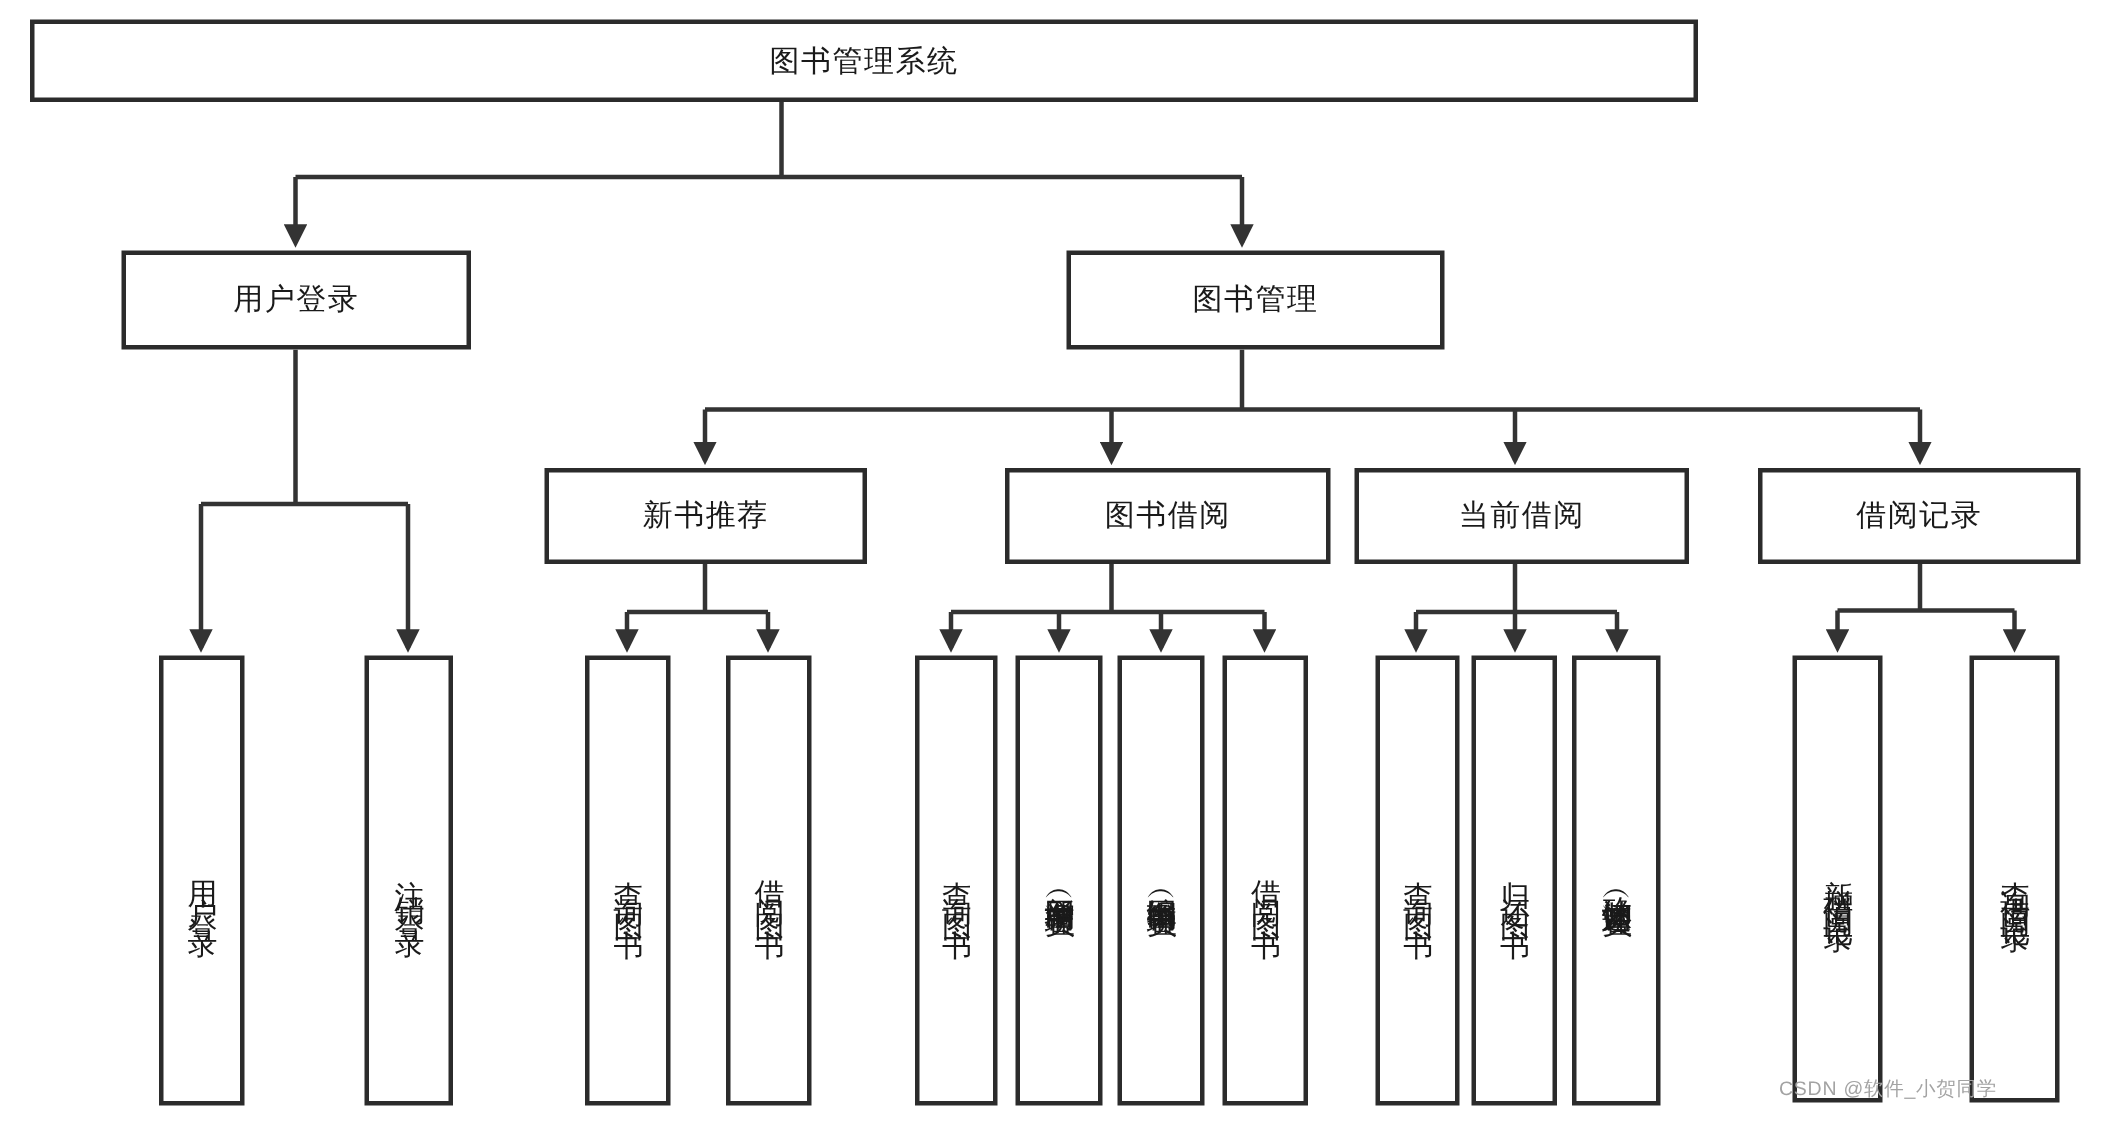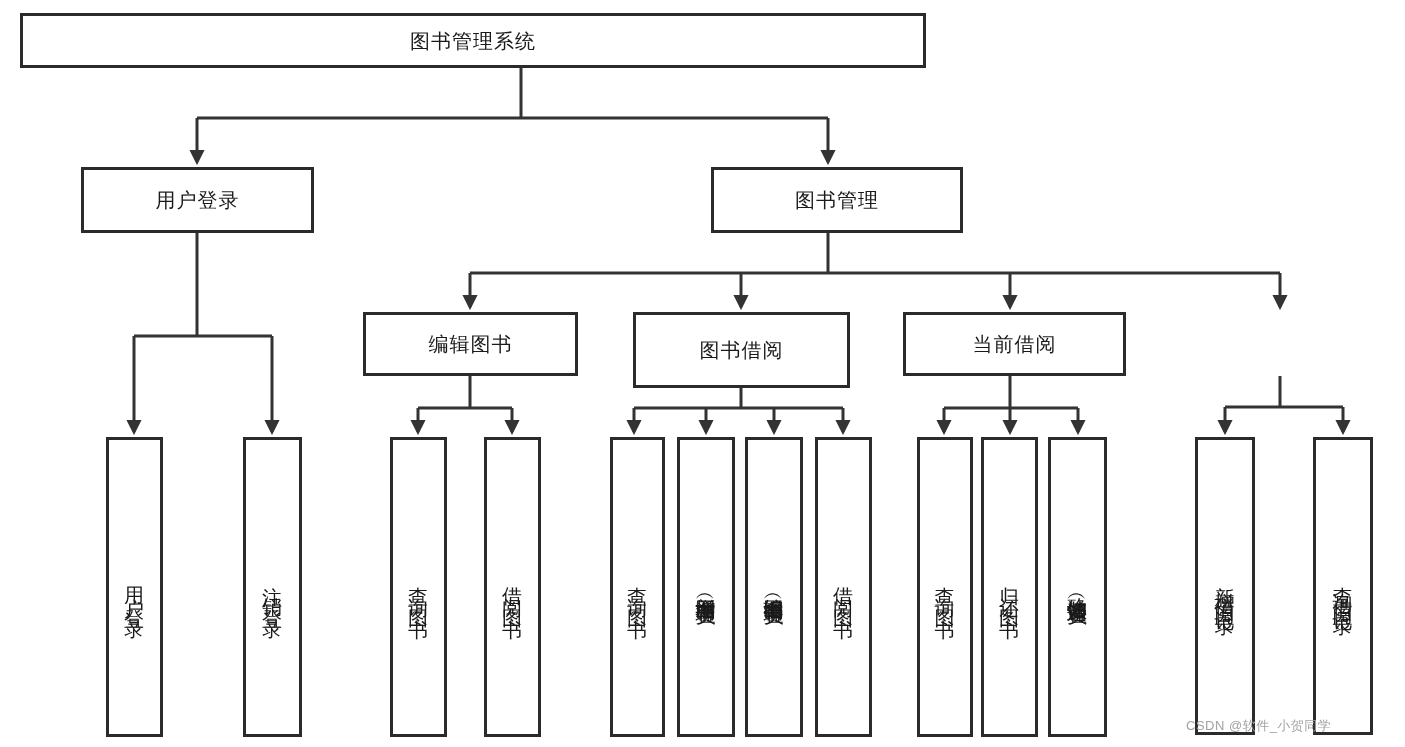--- a/index.html
+++ b/index.html
@@ -91,39 +91,42 @@
       <line x1="944" y1="408" x2="944" y2="432" marker-end="url(#arrow)"></line>
       <line x1="1010" y1="408" x2="1010" y2="432" marker-end="url(#arrow)"></line>
       <line x1="1078" y1="408" x2="1078" y2="432" marker-end="url(#arrow)"></line>
 
       <path d="M1280 376 V407 M1225 407 H1343"></path>
       <line x1="1225" y1="407" x2="1225" y2="432" marker-end="url(#arrow)"></line>
       <line x1="1343" y1="407" x2="1343" y2="432" marker-end="url(#arrow)"></line>
     </g>
   </svg>
 
-  <div class="node h" style="left:20px;top:13px;width:906px;height:55px">
+  <div class="node h" style="left:20px;top:13px;width:1112px;height:55px">
     <span>图书管理系统</span>
   </div>
 
   <div class="node h" style="left:81px;top:167px;width:233px;height:66px">
     <span>用户登录</span>
   </div>
   <div class="node h" style="left:711px;top:167px;width:252px;height:66px">
     <span>图书管理</span>
   </div>
 
   <div class="node h" style="left:363px;top:312px;width:215px;height:64px">
-    <span>编辑图书</span>
+    <span>新书推荐</span>
   </div>
-  <div class="node h" style="left:633px;top:312px;width:217px;height:76px">
+  <div class="node h" style="left:670px;top:312px;width:217px;height:64px">
     <span>图书借阅</span>
   </div>
   <div class="node h" style="left:903px;top:312px;width:223px;height:64px">
     <span>当前借阅</span>
+  </div>
+  <div class="node h" style="left:1172px;top:312px;width:215px;height:64px">
+    <span>借阅记录</span>
   </div>
 
   <div class="node v v4" style="left:106px;top:437px;width:57px;height:300px">
     <span>用户登录</span>
   </div>
   <div class="node v v4" style="left:243px;top:437px;width:59px;height:300px">
     <span>注销登录</span>
   </div>
 
   <div class="node v v4" style="left:390px;top:437px;width:57px;height:300px">

